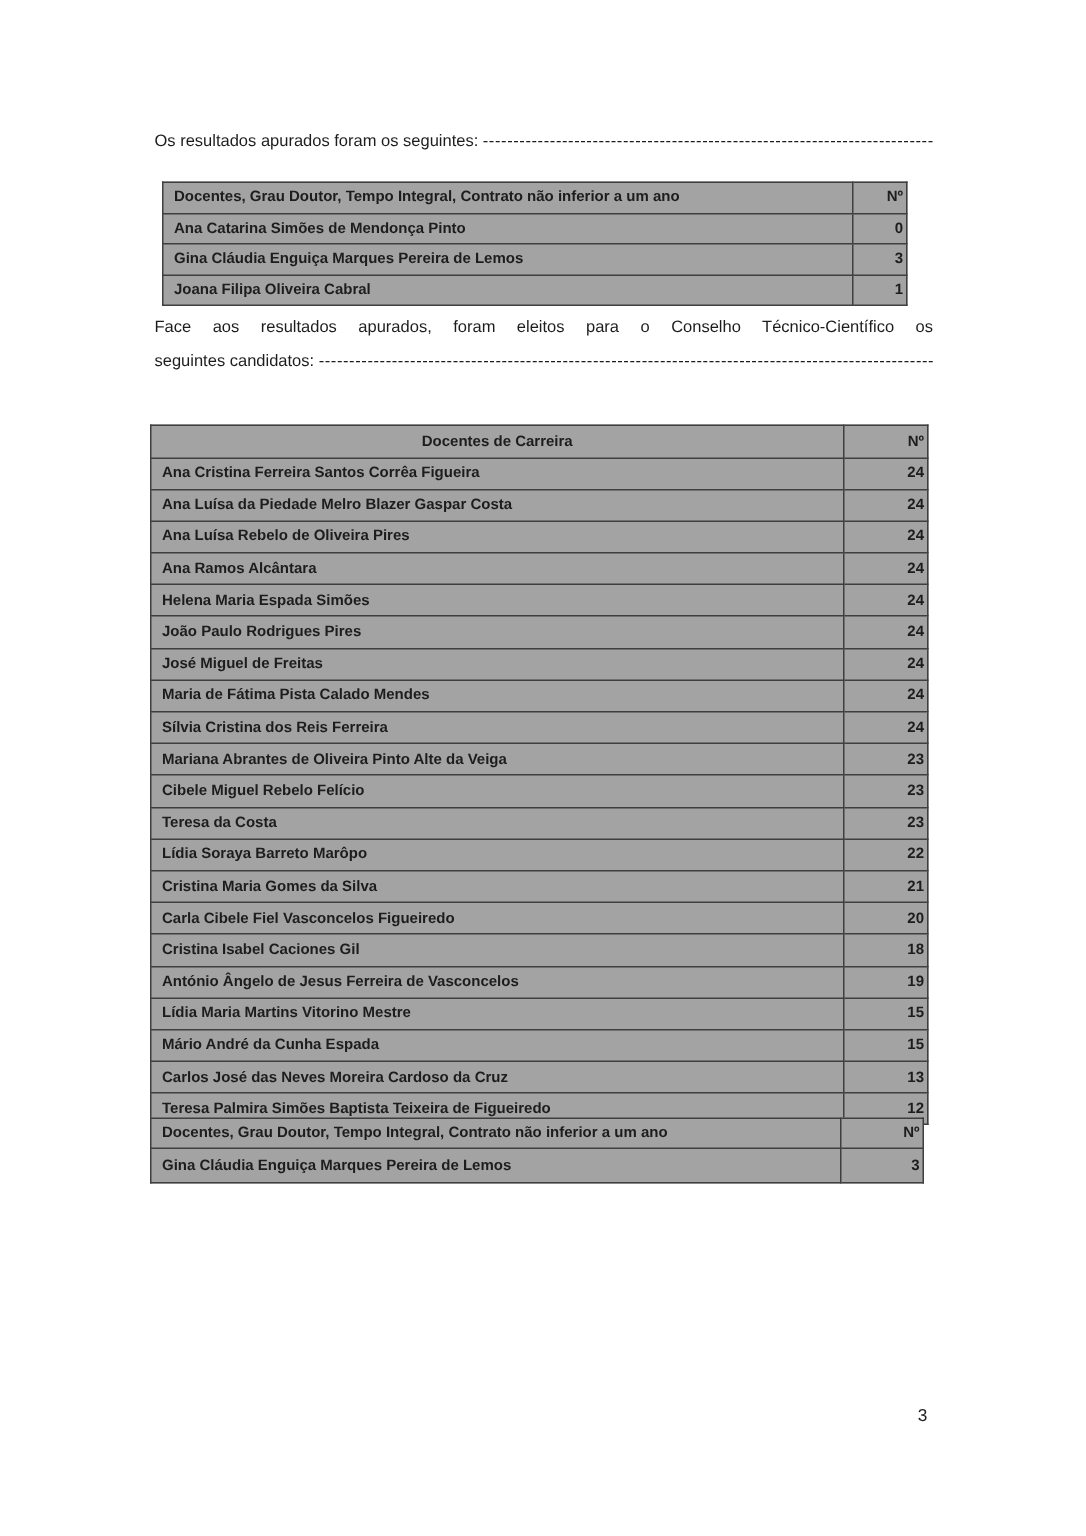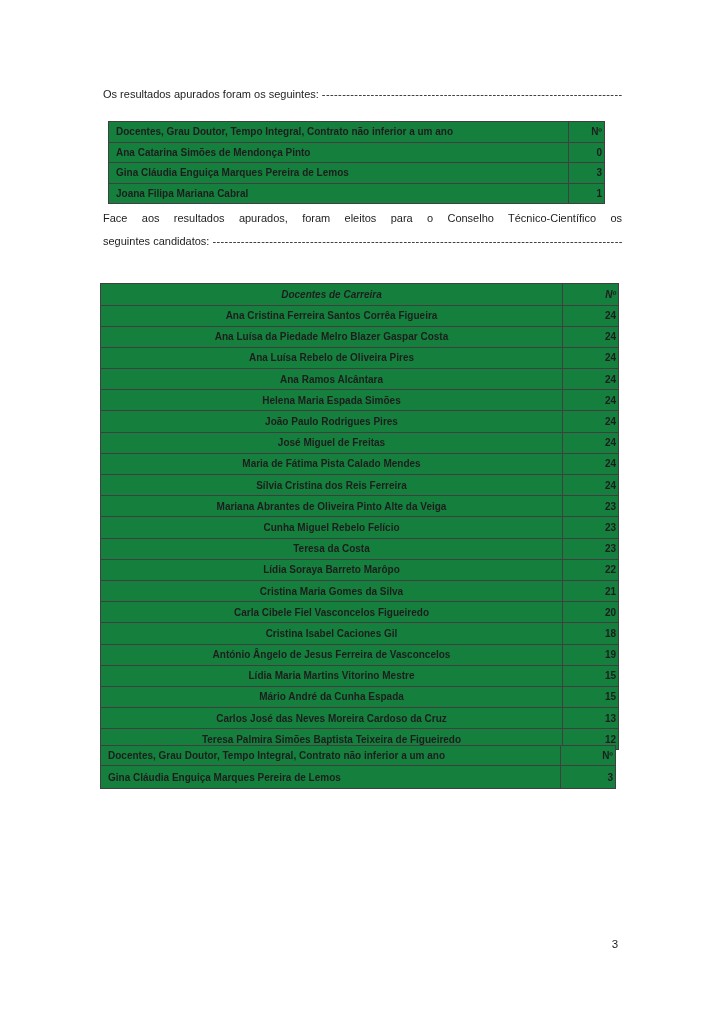--- a/index.html
+++ b/index.html
@@ -48,21 +48,21 @@
   .dashes {
     padding-left: 3px;
     letter-spacing: 0.4px;
   }
   
   .doc-table {
     position: absolute;
     border-collapse: collapse;
     table-layout: fixed;
     border: 1.5px solid #333333;
-    background: #15803d;
+    background: #a3a3a3;
   }
   .doc-table th, .doc-table td {
     border: 1px solid #3f3f3f;
     font-size: 10px;
     color: #1d1d1d;
     padding: 0 7px;
     vertical-align: middle;
     white-space: nowrap;
     overflow: hidden;
     font-weight: bold;
@@ -70,22 +70,22 @@
   .doc-table th { font-weight: bold; }
   .doc-table th.h-num, .doc-table td.cell-num {
     text-align: right;
     padding: 0 2px;
   }
   .t1 { left: 108px; top: 121px; width: 496px; }
   .t1 th, .t1 td { height: 19.5px; }
   .t1 th.h-name { text-align: left; }
 
   .t2 { left: 100px; top: 283px; width: 518px; }
-  .t2 th { height: 20.5px; font-style: italic; }
-  .t2 td { height: 20.2px; text-align: center; }
+  .t2 th { height: 20.5px; }
+  .t2 td { height: 20.2px; }
   .t2 th.h-name { text-align: center; }
 
   .t3 { left: 100px; top: 745px; width: 515px; }
   .t3 th { height: 19px; }
   .t3 td { height: 22px; }
   .t3 th.h-name { text-align: left; }
 
   .page-number {
     position: absolute;
     left: 608px;
@@ -118,21 +118,21 @@
     <tbody>
         <tr>
           <td class="cell-name">Ana Catarina Simões de Mendonça Pinto</td>
           <td class="cell-num">0</td>
         </tr>
         <tr>
           <td class="cell-name">Gina Cláudia Enguiça Marques Pereira de Lemos</td>
           <td class="cell-num">3</td>
         </tr>
         <tr>
-          <td class="cell-name">Joana Filipa Mariana Cabral</td>
+          <td class="cell-name">Joana Filipa Oliveira Cabral</td>
           <td class="cell-num">1</td>
         </tr>
       </tbody>
   </table>
 
   <div class="para2">
     <div class="justify-line">Face aos resultados apurados, foram eleitos para o Conselho Técnico-Científico os</div>
     <div class="dash-line">
       <span>seguintes candidatos:</span><span class="dashes">----------------------------------------------------------------------------------------------------------------------------------------------------------------</span>
     </div>
@@ -184,21 +184,21 @@
         </tr>
         <tr>
           <td class="cell-name">Sílvia Cristina dos Reis Ferreira</td>
           <td class="cell-num">24</td>
         </tr>
         <tr>
           <td class="cell-name">Mariana Abrantes de Oliveira Pinto Alte da Veiga</td>
           <td class="cell-num">23</td>
         </tr>
         <tr>
-          <td class="cell-name">Cunha Miguel Rebelo Felício</td>
+          <td class="cell-name">Cibele Miguel Rebelo Felício</td>
           <td class="cell-num">23</td>
         </tr>
         <tr>
           <td class="cell-name">Teresa da Costa</td>
           <td class="cell-num">23</td>
         </tr>
         <tr>
           <td class="cell-name">Lídia Soraya Barreto Marôpo</td>
           <td class="cell-num">22</td>
         </tr>

